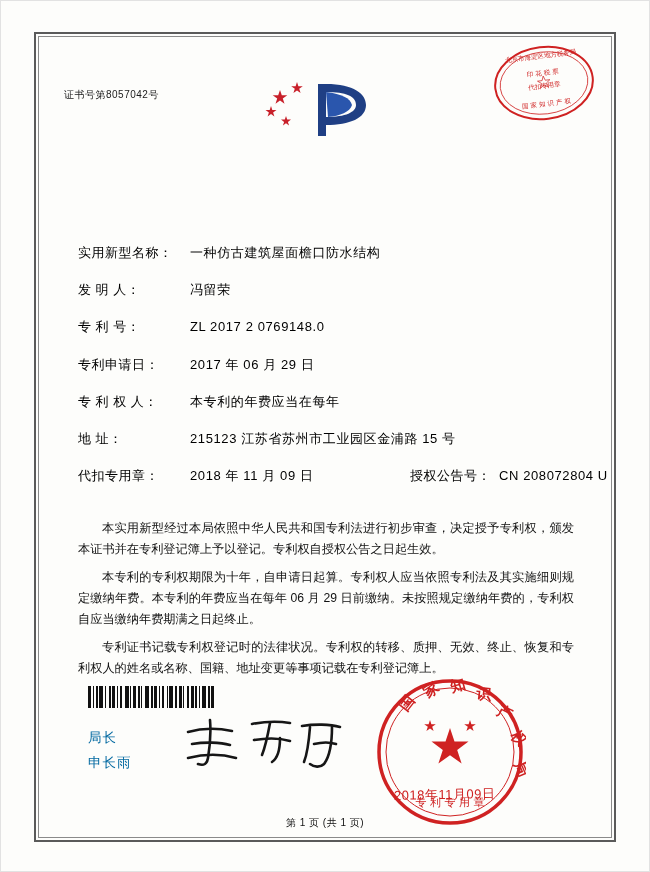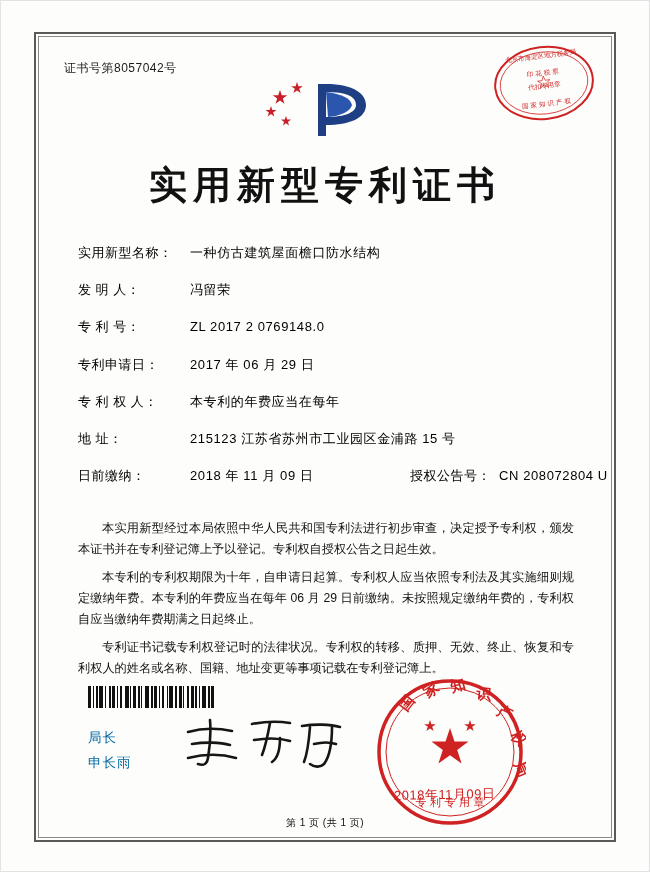--- a/index.html
+++ b/index.html
@@ -47,22 +47,22 @@
     right: 38px;
     bottom: 34px;
     border: 1px solid #8a8a8a;
     box-sizing: border-box;
   }
 
   
   .cert-no {
     position: absolute;
     left: 64px;
-    top: 60px;
-    font-size: 12px;
+    top: 88px;
+    font-size: 10px;
     letter-spacing: 0.5px;
     color: #1a1a1a;
     white-space: nowrap;
   }
 
   
   .oval-stamp {
     position: absolute;
     right: 54px;
     top: 44px;
@@ -253,21 +253,20 @@
         <polygon points="47,4 48.4,8.2 52.8,8.2 49.2,10.8 50.6,15 47,12.4 43.4,15 44.8,10.8 41.2,8.2 45.6,8.2"></polygon>
         <polygon points="21,28 22.3,32 26.5,32 23.1,34.5 24.4,38.5 21,36 17.6,38.5 18.9,34.5 15.5,32 19.7,32"></polygon>
         <polygon points="36,38 37.2,41.6 41,41.6 37.9,43.9 39.1,47.5 36,45.3 32.9,47.5 34.1,43.9 31,41.6 34.8,41.6"></polygon>
       </g>
       <path d="M68 6 L68 58 L76 58 L76 6 Z" fill="#1f3f84"></path>
       <path d="M76 6 C104 6 116 16 116 27 C116 40 100 47 76 47 L76 39 C96 39 106 34 106 27 C106 18 96 14 76 14 Z" fill="#1f3f84"></path>
       <path d="M76 14 C92 16 100 20 102 27 C100 34 90 38 78 39 Z" fill="#2a56ad"></path>
     </svg>
   </div>
 
-  <div class="main-title">实用新型专利证书</div>
 
   <div class="fields">
     <div class="field-row">
       <div class="field-label">实用新型名称：</div>
       <div class="field-value">一种仿古建筑屋面檐口防水结构</div>
     </div>
     <div class="field-row">
       <div class="field-label">发 明 人：</div>
       <div class="field-value">冯留荣</div>
     </div>
@@ -281,21 +280,21 @@
     </div>
     <div class="field-row">
       <div class="field-label">专 利 权 人：</div>
       <div class="field-value">本专利的年费应当在每年</div>
     </div>
     <div class="field-row">
       <div class="field-label">地 址：</div>
       <div class="field-value">215123 江苏省苏州市工业园区金浦路 15 号</div>
     </div>
     <div class="field-row two-col">
-      <div class="field-label">日前缴纳：</div>
+      <div class="field-label">代扣专用章：</div>
       <div class="field-value">2018 年 11 月 09 日</div>
       <div class="second-label">授权公告号：</div>
       <div class="second-value">CN 208072804 U</div>
     </div>
   </div>
 
   <div class="body-text">
     <p>本实用新型经过本局依照中华人民共和国专利法进行初步审查，决定授予专利权，颁发本证书并在专利登记簿上予以登记。专利权自授权公告之日起生效。</p>
     <p>本专利的专利权期限为十年，自申请日起算。专利权人应当依照专利法及其实施细则规定缴纳年费。本专利的年费应当在每年 06 月 29 日前缴纳。未按照规定缴纳年费的，专利权自应当缴纳年费期满之日起终止。</p>
     <p>专利证书记载专利权登记时的法律状况。专利权的转移、质押、无效、终止、恢复和专利权人的姓名或名称、国籍、地址变更等事项记载在专利登记簿上。</p>

